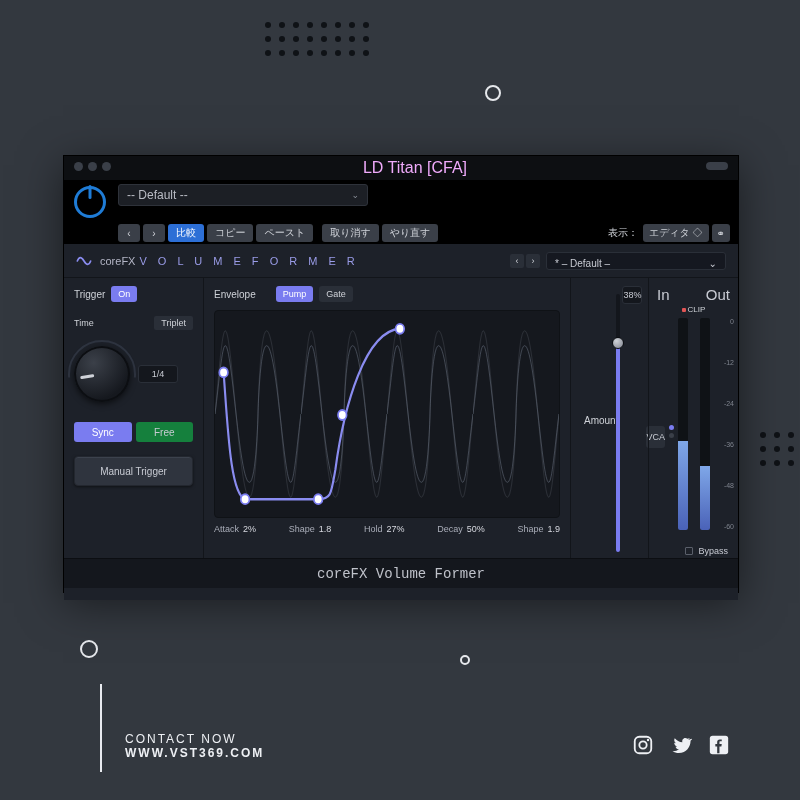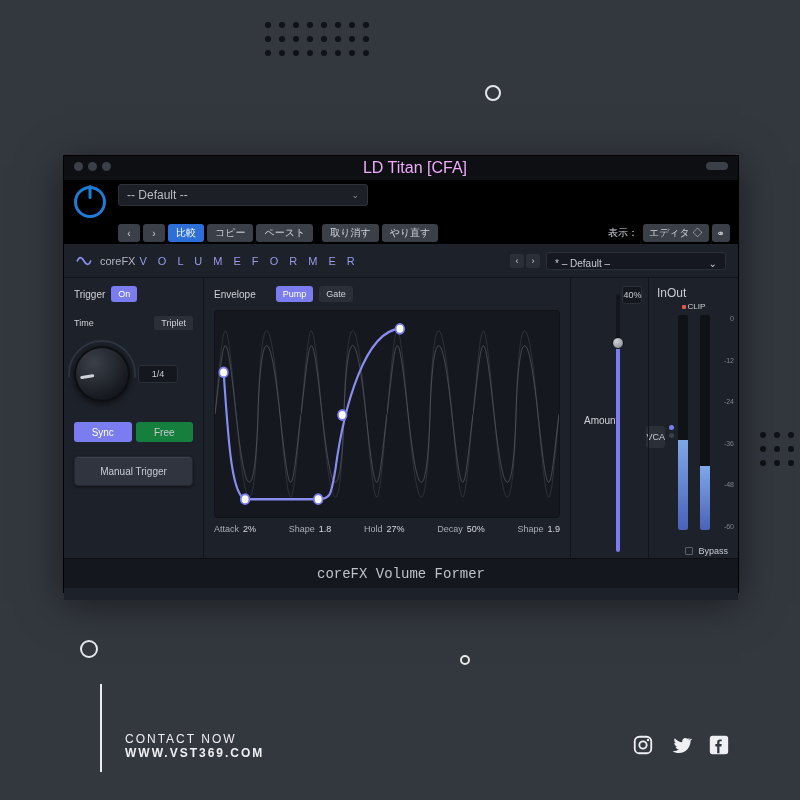--- a/index.html
+++ b/index.html
@@ -98,21 +98,21 @@
   .amt-slider .vtrack{position:absolute;left:50%;top:4px;bottom:4px;width:4px;transform:translateX(-50%);background:#13161c;border-radius:2px;}
   .amt-slider .vfill{position:absolute;left:50%;bottom:4px;width:4px;transform:translateX(-50%);background:var(--accent);border-radius:2px;top:20%;}
   .amt-slider .vthumb{position:absolute;left:50%;transform:translate(-50%,-50%);width:12px;height:12px;border-radius:50%;background:radial-gradient(circle at 35% 30%,#cfd2d8,#7e838d);border:1px solid #0c0e12;top:20%;}
   .amt-val{height:18px;background:#14171d;border:1px solid #2a2f38;border-radius:3px;font-size:9px;display:flex;align-items:center;justify-content:center;margin:0 4px;}
   .vca-btn{margin-top:12px;height:22px;background:#2a2f38;border-radius:3px;font-size:9px;display:flex;align-items:center;justify-content:center;gap:6px;}
   .dot-ind{width:5px;height:5px;border-radius:50%;background:var(--accent);}
   .dot-ind.off{background:#3a3f48;}
   .vca-wrap{display:flex;align-items:center;gap:4px;}
   .vca-dots{display:flex;flex-direction:column;gap:3px;}
   
-  .io-head{display:flex;justify-content:flex-start;font-size:12px;margin-bottom:2px;}
+  .io-head{display:flex;justify-content:space-between;font-size:15px;margin-bottom:2px;}
   .clip-row{font-size:8px;text-align:center;color:#cfd2d8;display:flex;justify-content:center;gap:2px;align-items:center;}
   .clip-dot{width:4px;height:4px;background:#e05555;border-radius:1px;}
   .meters{flex:1;display:flex;gap:12px;position:relative;justify-content:center;margin-top:4px;}
   .meter{width:10px;background:#0f1216;border-radius:2px;position:relative;overflow:hidden;}
   .meter .fill{position:absolute;bottom:0;left:0;right:0;background:linear-gradient(180deg,#7fa7e8,#4a62b8);}
   .scale{position:absolute;right:-4px;top:0;bottom:0;display:flex;flex-direction:column;justify-content:space-between;font-size:7px;color:#7e838d;text-align:right;}
   .bypass{margin-top:10px;height:22px;font-size:9px;display:flex;align-items:center;justify-content:flex-end;gap:5px;padding-right:2px;}
   .bypass .chk{width:8px;height:8px;border:1px solid #5a5f6a;border-radius:1px;}
   
   .plugin-footer{position:absolute;bottom:12px;left:0;right:0;height:30px;background:#14171d;display:flex;align-items:center;justify-content:center;font-size:14px;color:#bfc2ca;border-top:1px solid #0c0e12;font-family:Liberation Mono, monospace;}
@@ -285,21 +285,21 @@
 
       <div class="amt">
         <div class="sec-head">
             <span>Amount</span>
           </div>
         <div class="amt-slider">
           <div class="vtrack"></div>
           <div class="vfill" id="amt-fill" style="top: 20%;"></div>
           <div class="vthumb" id="amt-thumb" style="top: 20%;"></div>
         </div>
-        <div class="amt-val">40%</div>
+        <div class="amt-val">38%</div>
         <div class="vca-wrap" style="margin-top:14px">
           <div class="vca-btn" style="flex:1">VCA</div>
           <div class="vca-dots">
             <span class="dot-ind"></span>
             <span class="dot-ind off"></span>
           </div>
         </div>
       </div>
 
       <div class="io">

